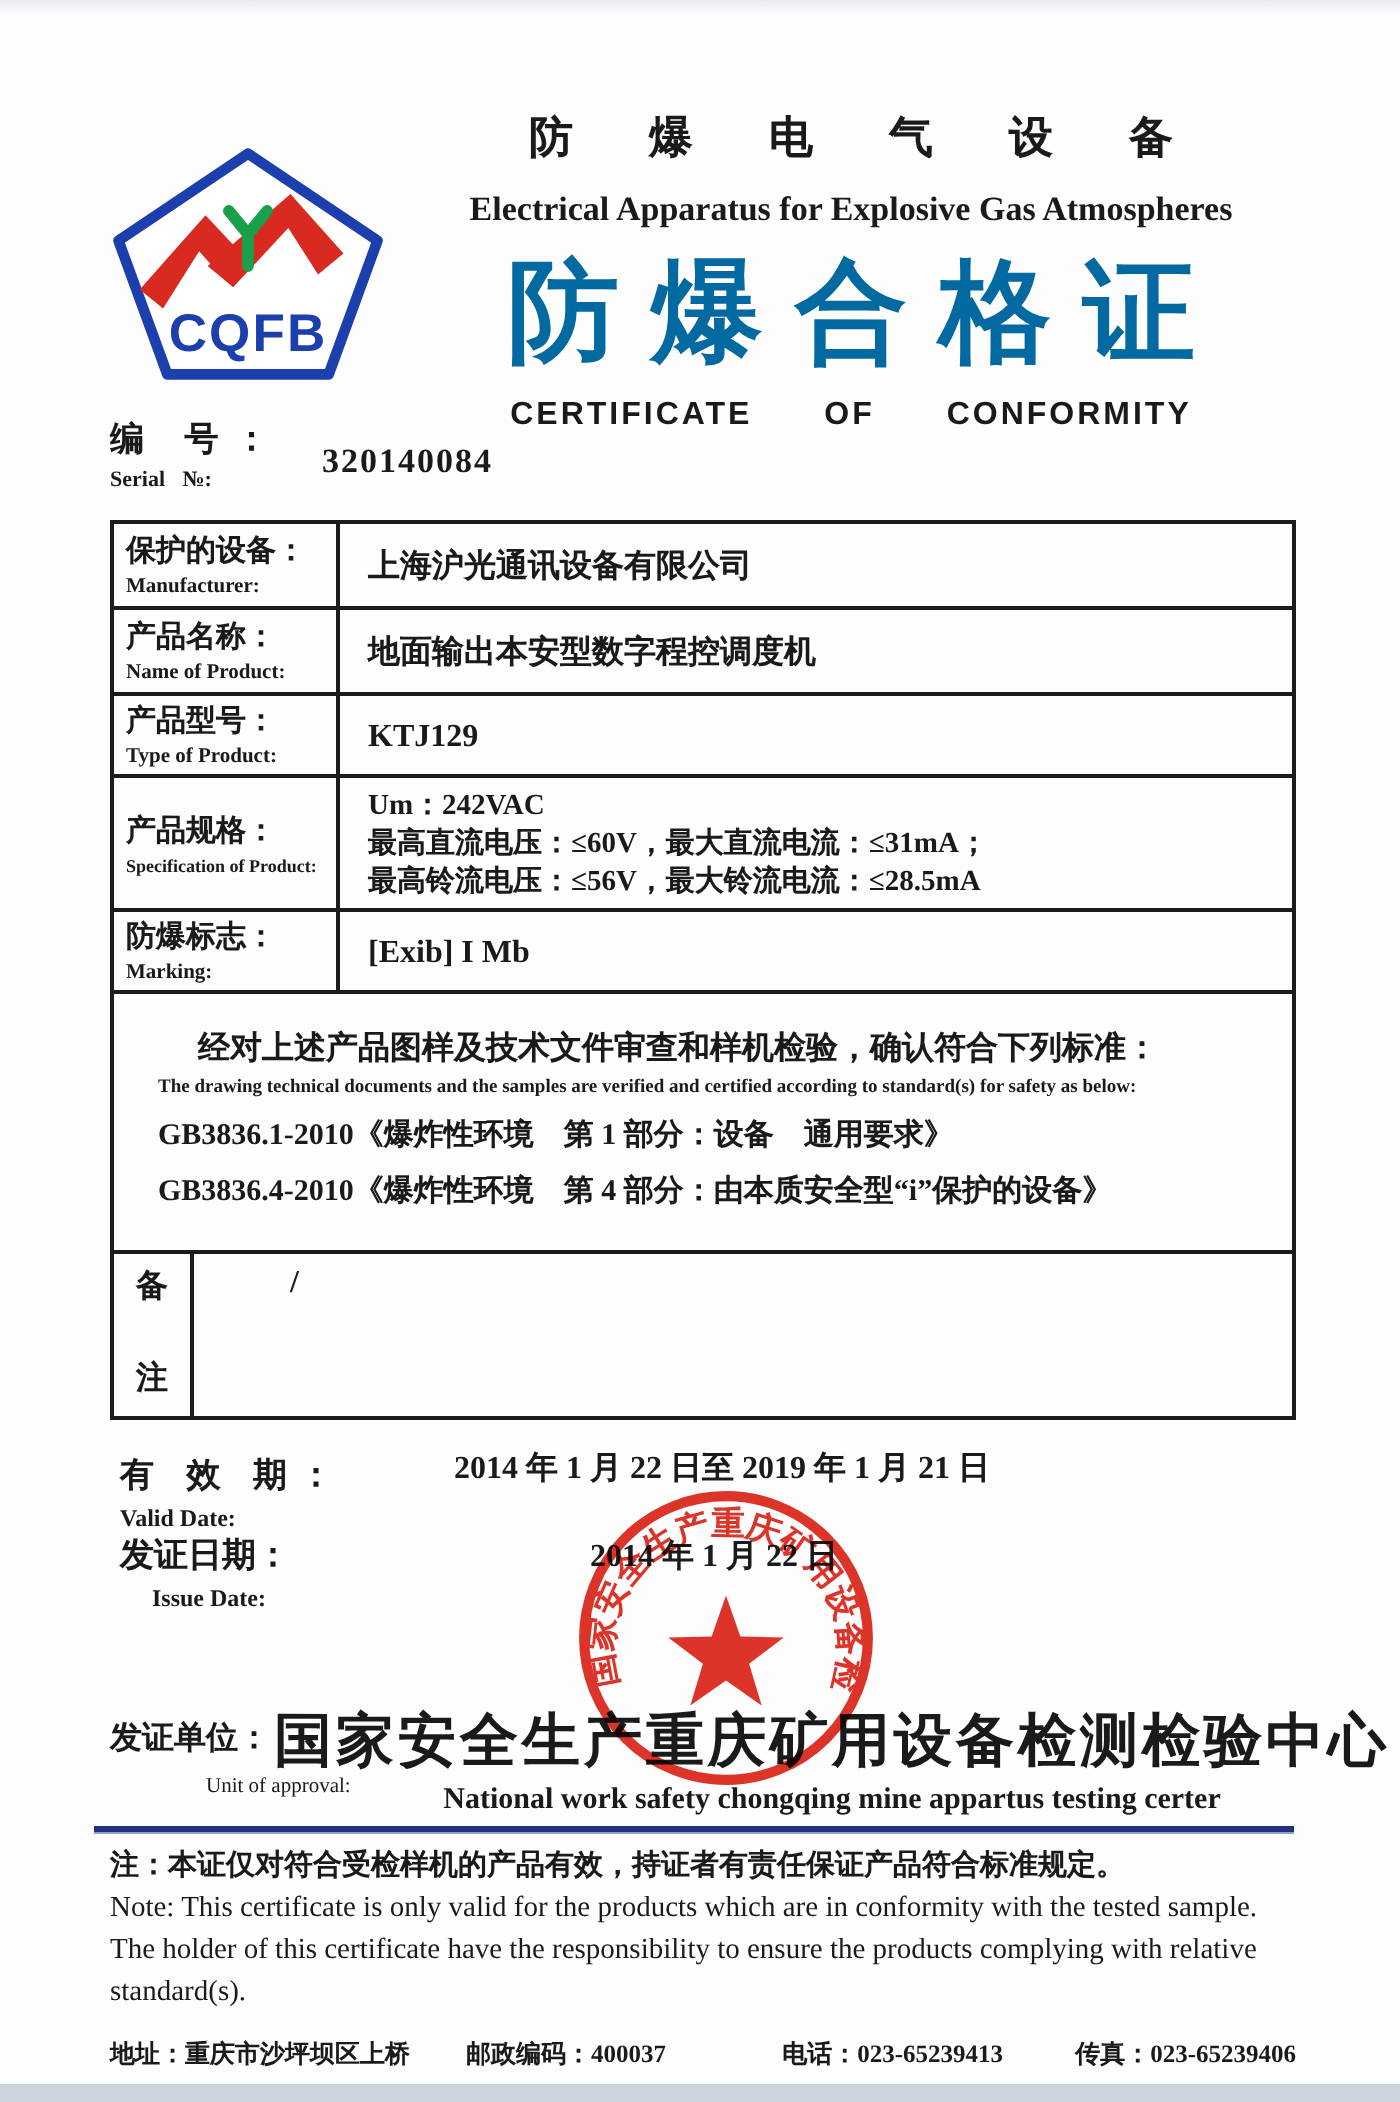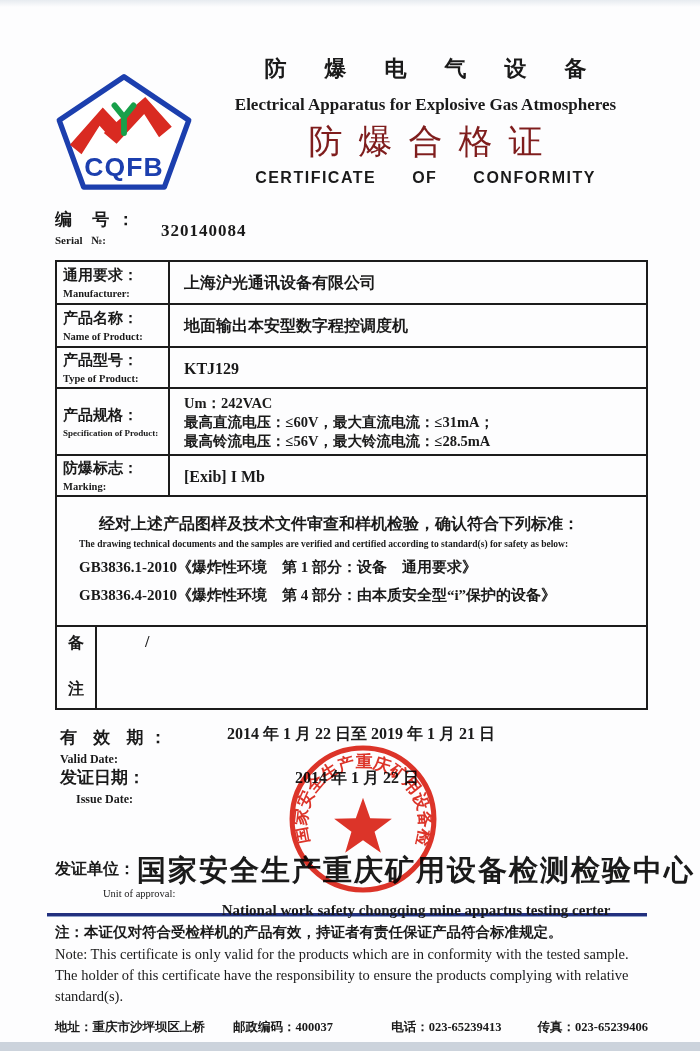--- a/index.html
+++ b/index.html
@@ -8,21 +8,21 @@
   .page { position:absolute; inset:0; background:#fdfdfe; padding:50px 52px 0 55px; }
   .page::before { content:""; position:absolute; left:0; top:0; right:0; height:7px; background:linear-gradient(#e7ebf0,#fdfdfe); }
   .page::after { content:""; position:absolute; left:0; bottom:0; right:0; height:9px; background:#ccd3dc; }
 
   
   .header { display:flex; align-items:flex-start; height:148px; }
   .logo { width:138px; height:120px; margin-top:22px; flex:0 0 auto; }
   .titles { flex:1; text-align:center; padding-left:10px; }
   .title-cn { font-size:22px; font-weight:bold; letter-spacing:38px; padding-left:38px; margin-top:4px; white-space:nowrap; }
   .title-en { font-size:17px; font-weight:600; margin-top:11px; white-space:nowrap; }
-  .cert-cn { font-size:34px; font-weight:normal; color:#7f1d1d; letter-spacing:16px; padding-left:16px; margin-top:4px; white-space:nowrap; }
+  .cert-cn { font-size:56px; font-weight:bold; color:#0369a1; letter-spacing:16px; padding-left:16px; margin-top:4px; white-space:nowrap; }
   .cert-en { font-family:"Liberation Sans", sans-serif; font-size:16px; font-weight:bold; letter-spacing:1.5px; word-spacing:30px; margin-top:4px; white-space:nowrap; }
 
   
   .serial { display:flex; align-items:center; margin-top:6px; height:46px; }
   .serial-labels { width:88px; }
   .serial-cn { font-size:17px; font-weight:bold; letter-spacing:8px; white-space:nowrap; }
   .serial-en { font-size:11px; font-weight:bold; word-spacing:6px; margin-top:3px; white-space:nowrap; }
   .serial-value { font-size:17px; font-weight:bold; margin:8px 0 0 18px; letter-spacing:1px; }
 
   
@@ -58,21 +58,21 @@
   .issue-value { position:absolute; left:240px; top:50px; font-size:16px; font-weight:bold; white-space:nowrap; z-index:1; }
   .stamp { position:absolute; left:232px; top:25px; width:152px; height:152px; mix-blend-mode:multiply; opacity:.93; z-index:2; }
 
   
   .approval { position:relative; height:56px; margin-top:0px; display:flex; }
   .approval-labels { width:82px; padding-top:8px; }
   .app-lbl-cn { font-size:16px; font-weight:bold; white-space:nowrap; }
   .app-lbl-en { font-size:10.5px; font-weight:normal; margin-top:8px; white-space:nowrap;margin-left:48px; }
   .approval-vals { flex:1; text-align:center; }
   .app-val-cn { font-size:29px; font-weight:bold; letter-spacing:2px; white-space:nowrap; }
-  .app-val-en { font-size:15px; font-weight:bold; margin-top:11px; white-space:nowrap; }
+  .app-val-en { font-size:15px; font-weight:bold; margin-top:1px; white-space:nowrap; }
 
   .divider { height:3px; background:#22307e; margin:6px 0 7px -8px; width:600px; box-shadow:0 1px 0 #8fa0c9; }
 
   
   .note-cn { font-size:14.5px; font-weight:bold; }
   .note-en { font-size:14.5px; line-height:21px; margin-top:2px; }
   .contact { display:flex; margin-top:12px; }
   .ccol { display:flex; flex-direction:column; }
   .ccol .cn { font-size:12.5px; font-weight:bold; white-space:nowrap; }
   .ccol .en { font-size:12px; font-weight:bold; margin-top:7px; white-space:nowrap; }
@@ -107,21 +107,21 @@
       <div class="serial-cn">编 号：</div>
       <div class="serial-en">Serial №:</div>
     </div>
     <div class="serial-value">320140084</div>
   </div>
 
   <table class="cert">
     <tbody>
         <tr class="r1">
       <td class="lbl">
-        <div class="lbl-cn">通用要求：</div>
+        <div class="lbl-cn">保护的设备：</div>
         <div class="lbl-en">Manufacturer:</div>
       </td>
       <td class="val">上海沪光通讯设备有限公司</td>
     </tr>
     <tr class="r2">
       <td class="lbl">
         <div class="lbl-cn">产品名称：</div>
         <div class="lbl-en">Name of Product:</div>
       </td>
       <td class="val">地面输出本安型数字程控调度机</td>

